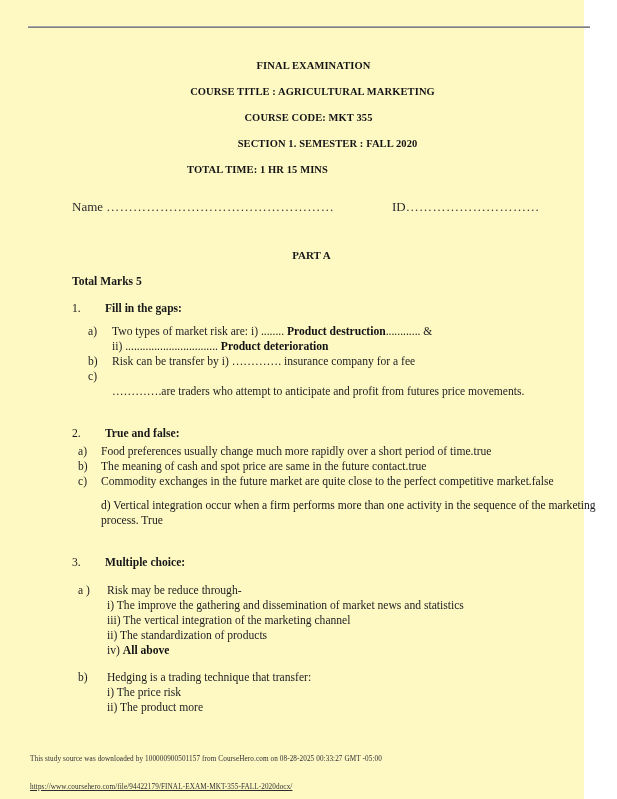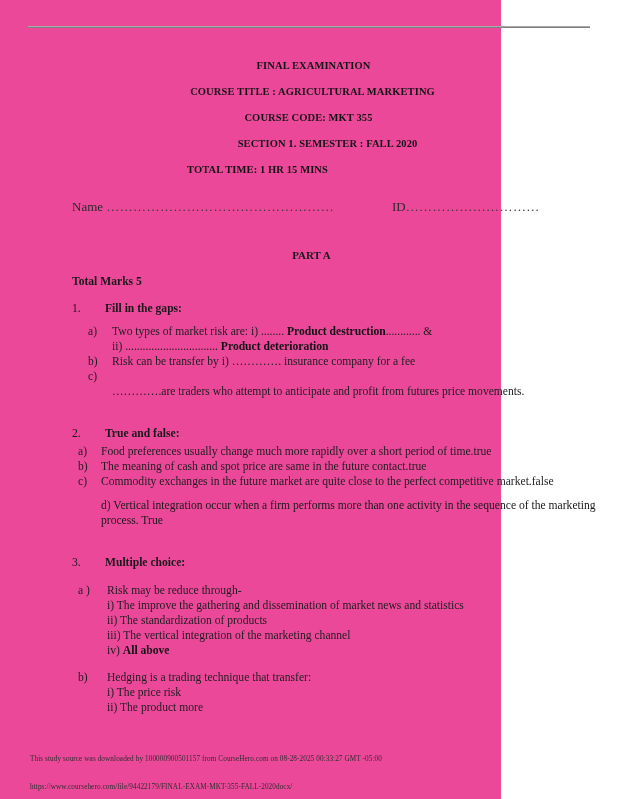--- a/index.html
+++ b/index.html
@@ -13,23 +13,23 @@
     height: 799px;
     position: relative;
     font-family: "Liberation Serif", "DejaVu Serif", serif;
     color: #18181a;
     overflow: hidden;
   }
 
   .page {
     position: absolute;
     left: 0; top: 0;
-    width: 501px;
+    width: 584px;
     height: 799px;
-    background: #ec4899;
+    background: #fef9c3;
   }
 
   
   .top-rule {
     position: absolute;
     left: 28px;
     top: 26px;
     width: 562px;
     height: 2px;
     background: #808080;
@@ -167,20 +167,21 @@
     color: #2e2e31;
     letter-spacing: 0.1px;
   }
   .footer .url {
     position: absolute;
     left: 0;
     top: 28px;
     font-size: 7.2px;
     color: #2e2e31;
     white-space: nowrap;
+    text-decoration: underline;
   }
 </style>
 </head>
 <body>
 
 <div class="page">
 
   <div class="top-rule"></div>
 
   <div class="content">
@@ -252,22 +253,22 @@
     <div class="qblock">
       <div class="qhead">
         <span class="qnum">3.</span>
         <span class="qlabel">Multiple choice:</span>
       </div>
       <ul class="alpha mc" style="margin-top:11px;">
         <li>
           <span class="mk">a )</span>
           <span class="subline">Risk may be reduce through-</span>
           <span class="subline">i) The improve the gathering and dissemination of market news and statistics</span>
+          <span class="subline">iii) The vertical integration of the marketing channel</span>
           <span class="subline">ii) The standardization of products</span>
-          <span class="subline">iii) The vertical integration of the marketing channel</span>
           <span class="subline"><span>iv) </span><b>All above</b></span>
         </li>
       </ul>
       <div class="gap-sm"></div>
       <ul class="alpha mc" style="margin-top:4px;">
         <li>
           <span class="mk">b)</span>
           <span class="subline">Hedging is a trading technique that transfer:</span>
           <span class="subline">i) The price risk</span>
           <span class="subline">ii) The product more</span>

